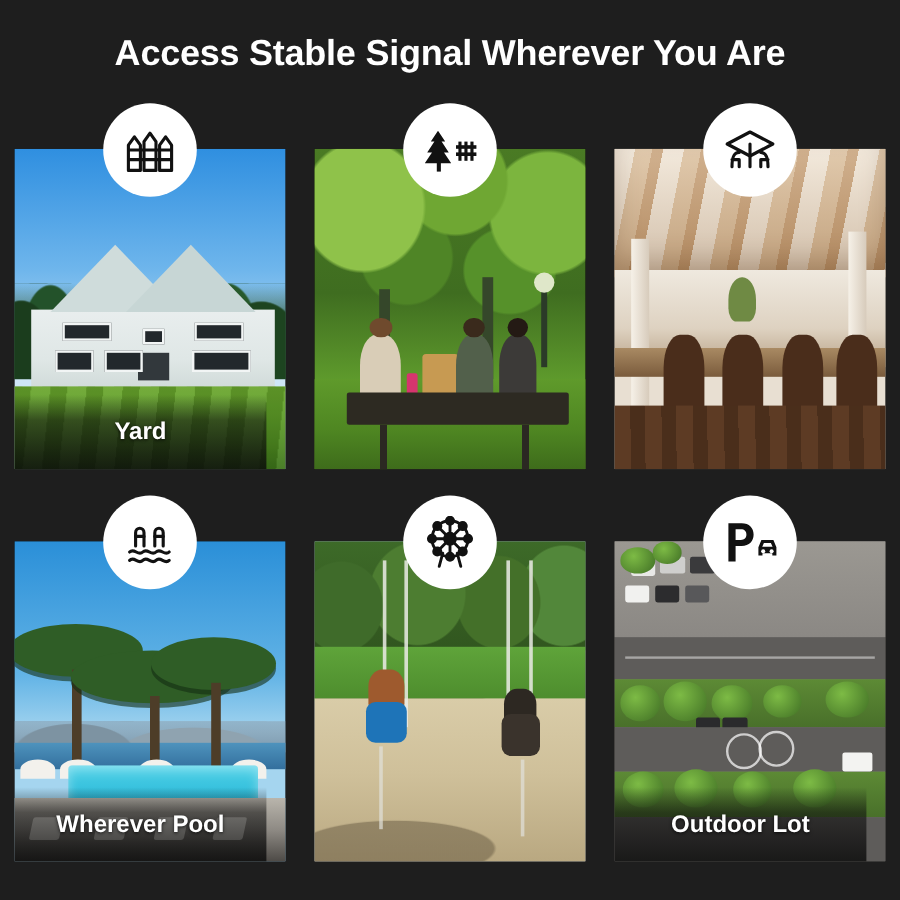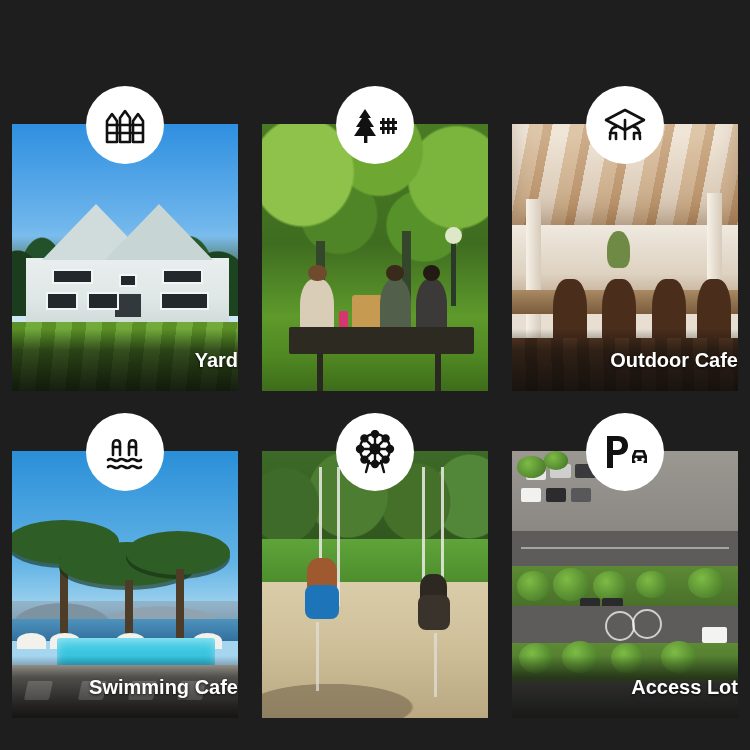--- a/index.html
+++ b/index.html
@@ -49,26 +49,26 @@
   .photo {
     position: absolute;
     inset: 0;
     overflow: hidden;
     background: #0c0c0c;
   }
 
   
   .label-strip {
     position: absolute;
-    left: 0; right: 0; bottom: 0;
+    left: 0; right: 16px; bottom: 0;
     height: 62px;
     background: linear-gradient(to bottom, rgba(10,10,10,0.0) 0%, rgba(12,12,12,0.55) 34%, rgba(10,10,10,0.82) 100%);
     display: flex;
     align-items: center;
-    justify-content: flex-end;
+    justify-content: center;
     z-index: 6;
   }
   .label-strip span {
     color: #ffffff;
     font-size: 20px;
     font-weight: 600;
     text-shadow: 0 1px 3px rgba(0,0,0,0.8);
     white-space: nowrap;
   }
 
@@ -267,20 +267,21 @@
   .pk-tree { position:absolute; border-radius:50%; background: radial-gradient(circle at 38% 34%, #7dbb45, #3f6e24); }
   .pkcar { position:absolute; border-radius:2px; }
   .pk-line { position:absolute; height:2px; background: rgba(255,255,255,0.45); }
   .pk-circ { position:absolute; width:30px; height:30px; border:2px solid rgba(255,255,255,0.7); border-radius:50%; }
 </style>
 </head>
 <body>
 
 <div class="page">
 
+  <div class="headline">Access Stable Signal Wherever You Are</div>
 
   <div class="grid">
 
     <div class="tile">
       <div class="photo">
         <div class="sky-yard"></div>
         <div class="treeline-yard"></div>
         <div class="house">
           <div class="gable g1"></div>
           <div class="gable g2"></div>
@@ -341,23 +342,20 @@
         <div class="cafe-mid"></div>
         <div class="plant"></div>
         <div class="cafe-post cp1"></div>
         <div class="cafe-post cp2"></div>
         <div class="cafe-bar"></div>
         <div class="stool st1"></div>
         <div class="stool st2"></div>
         <div class="stool st3"></div>
         <div class="stool st4"></div>
         <div class="cafe-deck"></div>
-        <div class="label-strip">
-          <span>Outdoor Cafe</span>
-        </div>
       </div>
       <div class="badge">
         <svg width="48" height="40" viewBox="0 0 48 40" fill="none" stroke="#111" stroke-width="2.6" stroke-linejoin="round" stroke-linecap="round">
           <path d="M24 5 L43 15 L24 25 L5 15 Z"></path>
           <path d="M24 15 V34"></path>
           <path d="M15 22 C10 22 9 27 9 34 M9 28 H15 V34"></path>
           <path d="M33 22 C38 22 39 27 39 34 M39 28 H33 V34"></path>
         </svg>
       </div>
     </div>
@@ -383,21 +381,21 @@
         <div class="umb um2"></div>
         <div class="umb um3"></div>
         <div class="umb um4"></div>
         <div class="pool-water"></div>
         <div class="pool-deck"></div>
         <div class="lounger lg1"></div>
         <div class="lounger lg2"></div>
         <div class="lounger lg3"></div>
         <div class="lounger lg4"></div>
         <div class="label-strip">
-          <span>Swimming Cafe</span>
+          <span>Wherever Pool</span>
         </div>
       </div>
       <div class="badge">
         <svg width="48" height="40" viewBox="0 0 48 40" fill="none" stroke="#111" stroke-width="2.6" stroke-linecap="round">
           <path d="M12 23 V12 C12 7 19 7 19 12 V23"></path>
           <path d="M28 23 V12 C28 7 35 7 35 12 V23"></path>
           <path d="M12 15 H19 M28 15 H35"></path>
           <path d="M7 28 C11 24 14 32 18 28 C22 24 25 32 29 28 C33 24 36 32 40 28"></path>
           <path d="M7 35 C11 31 14 39 18 35 C22 31 25 39 29 35 C33 31 36 39 40 35"></path>
         </svg>
@@ -475,21 +473,21 @@
         <div class="pk-green pk-g2"></div>
         <div class="pk-tree" style="left:3%;top:72%;width:15%;height:11%;"></div>
         <div class="pk-tree" style="left:22%;top:71%;width:16%;height:12%;"></div>
         <div class="pk-tree" style="left:44%;top:72%;width:14%;height:11%;"></div>
         <div class="pk-tree" style="left:66%;top:71%;width:16%;height:12%;"></div>
         <div class="pkcar" style="left:84%;top:66%;width:11%;height:6%;background:#f3f3f1;"></div>
 
         <div class="pk-road pk-r3"></div>
 
         <div class="label-strip">
-          <span>Access Lot</span>
+          <span>Outdoor Lot</span>
         </div>
       </div>
       <div class="badge">
         <svg width="48" height="40" viewBox="0 0 48 40" fill="#111">
           <path d="M6 4 H17 C23.5 4 27 8 27 13.5 C27 19 23.5 23 17 23 H12 V36 H6 Z M12 9 V18 H16.4 C19.4 18 21 16.4 21 13.5 C21 10.6 19.4 9 16.4 9 Z"></path>
           <path d="M31 24 L33.5 18 H43.5 L46 24 V31 H42.6 V29 H34.4 V31 H31 Z M34.2 23.6 H42.8 L41.4 20.4 H35.6 Z"></path>
           <circle cx="35" cy="27.4" r="1.7" fill="#fff"></circle>
           <circle cx="42" cy="27.4" r="1.7" fill="#fff"></circle>
         </svg>
       </div>

